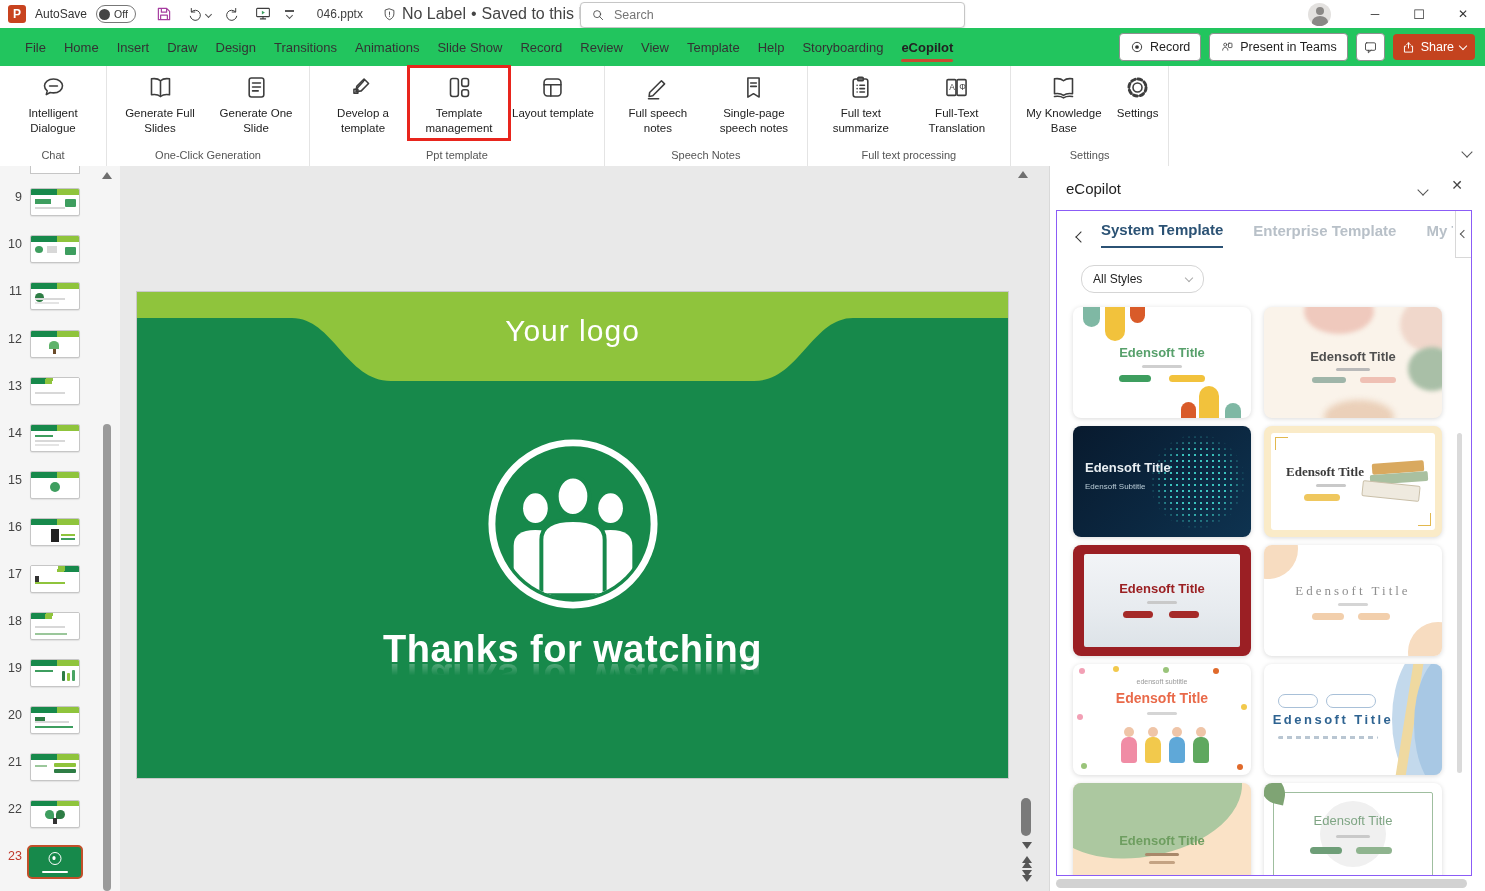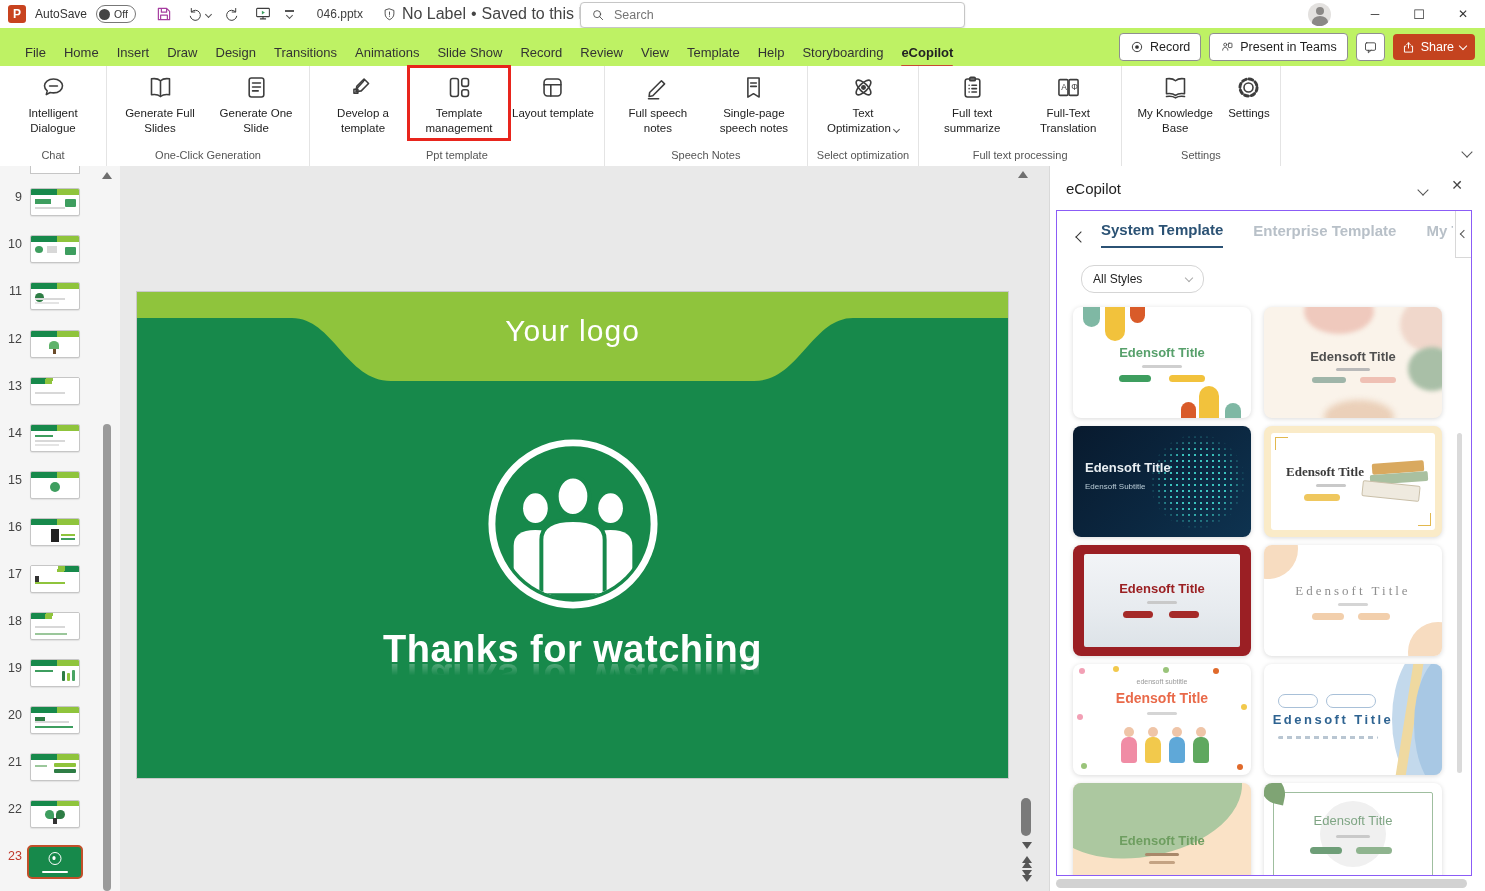--- a/index.html
+++ b/index.html
@@ -21,21 +21,21 @@
   .fname{font-size:12px;color:#404040;margin-left:14px;}
   .doc-meta{display:flex;align-items:center;gap:5px;margin-left:10px;font-size:16px;color:#444;}
   .searchbox{position:absolute;left:580px;top:2px;width:363px;height:24px;background:#fff;border:1px solid #c6c6c6;border-radius:4px;box-shadow:0 1px 2px rgba(0,0,0,.12);display:flex;align-items:center;gap:7px;padding:0 10px;}
   .searchbox input{border:none;outline:none;font-size:12.5px;color:#333;flex:1;font-family:"Liberation Sans",sans-serif;background:transparent;}
   .tb-right{position:absolute;right:0;top:0;height:28px;display:flex;align-items:center;}
   .avatar{width:23px;height:23px;border-radius:50%;background:#E3E1DF;position:relative;margin-right:22px;overflow:hidden;}
   .avatar:before{content:"";position:absolute;left:7.5px;top:4px;width:8px;height:8px;border-radius:50%;background:#8a8886;}
   .avatar:after{content:"";position:absolute;left:3.5px;top:13.5px;width:16px;height:12px;border-radius:50% 50% 0 0;background:#8a8886;}
   .wbtn{width:44px;height:28px;display:flex;align-items:center;justify-content:center;font-size:12px;color:#333;}
   
-  .menubar{position:absolute;left:0;top:28px;width:100%;height:38px;background:#bef264;display:flex;align-items:flex-end;}
+  .menubar{position:absolute;left:0;top:28px;width:100%;height:38px;background:#22c55e;display:flex;align-items:center;}
   .mb-items{display:flex;align-items:center;padding-left:16px;}
   .mb-item{font-size:13px;color:#333;padding:6px 9px;white-space:nowrap;border-radius:3px;}
   .mb-item.active{font-weight:bold;color:#222;position:relative;}
   .mb-item.active:after{content:"";position:absolute;left:9px;right:9px;bottom:-1px;height:2.5px;background:#C84B31;border-radius:2px;}
   .mb-right{position:absolute;right:10px;top:0;height:38px;display:flex;align-items:center;gap:8px;}
   .pill-btn{display:flex;align-items:center;gap:6px;border:1px solid #8f8f8f;border-radius:4px;height:26px;padding:0 10px;font-size:12.5px;color:#222;background:#fff;}
   .icon-btn{width:27px;height:26px;border:1px solid #8f8f8f;border-radius:4px;display:flex;align-items:center;justify-content:center;background:#fff;}
   .share-btn{display:flex;align-items:center;gap:6px;background:#C4431F;color:#fff;border-radius:4px;height:26px;padding:0 9px;font-size:12.5px;}
   .share-btn .chev{border-color:#fff;width:5px;height:5px;margin-top:-2px;}
   
@@ -351,33 +351,20 @@
           <svg width="27" height="27" viewBox="0 0 24 24" class="ic">
               <path d="M7 3.5 h10 V20.5 l-5-3 -5 3 Z"></path>
               <path d="M9.5 8 h5 M9.5 11 h5"></path>
             </svg>
           <span class="lab">Single-page speech notes</span>
         </div>
       </div>
       <div class="glabel">Speech Notes</div>
     </div>
 
-    <div class="rgroup">
-      <div class="btns">
-        <div class="rbtn">
-          <svg width="27" height="27" viewBox="0 0 24 24" class="ic">
-              <ellipse cx="12" cy="12" rx="8.5" ry="3.6" transform="rotate(45 12 12)"></ellipse>
-              <ellipse cx="12" cy="12" rx="8.5" ry="3.6" transform="rotate(-45 12 12)"></ellipse>
-              <circle cx="12" cy="12" r="1.5" fill="#3d3d3d"></circle>
-            </svg>
-          <span class="lab"><span>Text Optimization</span> <span class="chev" style="width:4px;height:4px;"></span></span>
-        </div>
-      </div>
-      <div class="glabel">Select optimization</div>
-    </div>
 
     <div class="rgroup">
       <div class="btns">
         <div class="rbtn">
           <svg width="27" height="27" viewBox="0 0 24 24" class="ic">
               <rect x="5.5" y="4.5" width="13" height="16" rx="2"></rect>
               <rect x="9.5" y="3" width="5" height="3" rx="1"></rect>
               <path d="M9 10 h.01 M11.5 10 h4 M9 13 h.01 M11.5 13 h4 M9 16 h.01 M11.5 16 h4"></path>
             </svg>
           <span class="lab">Full text summarize</span>

